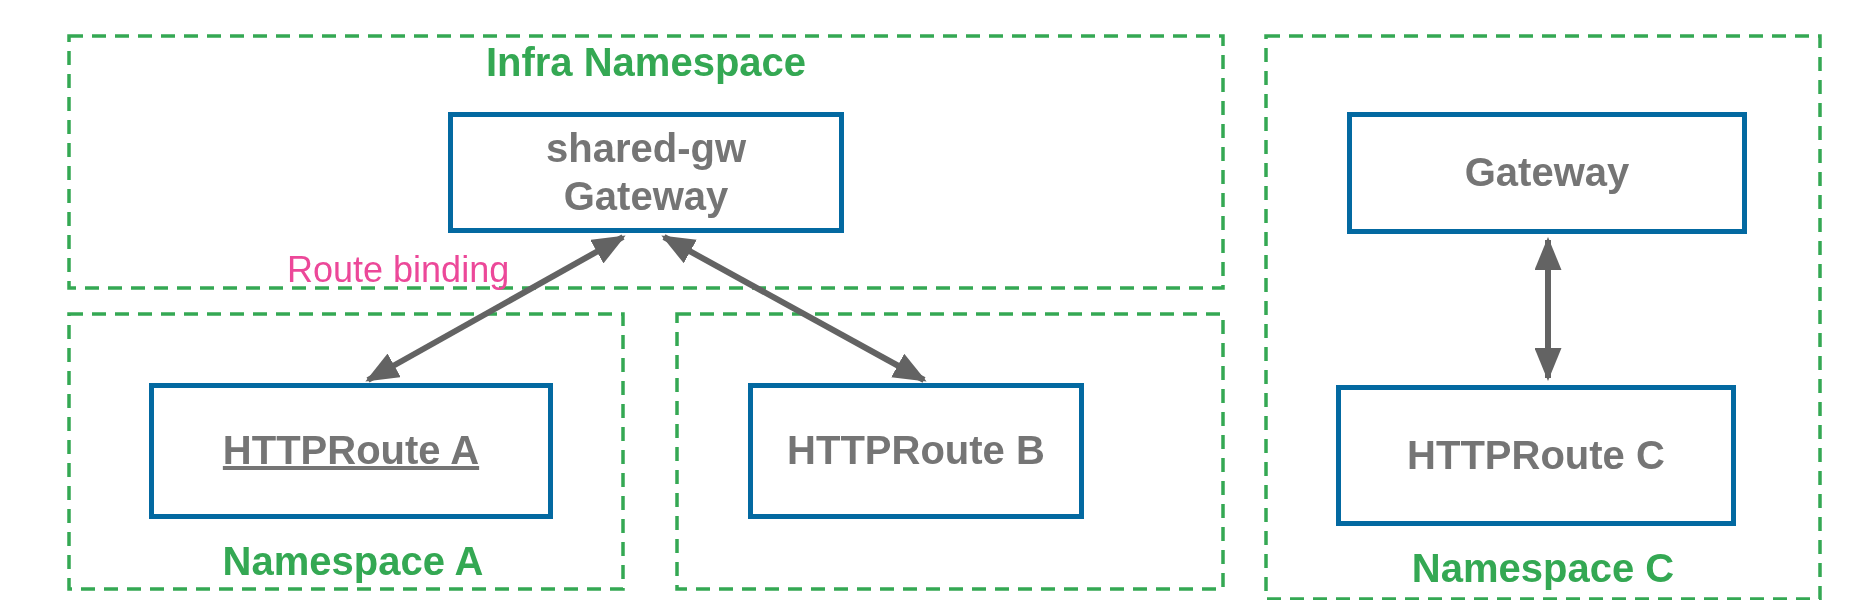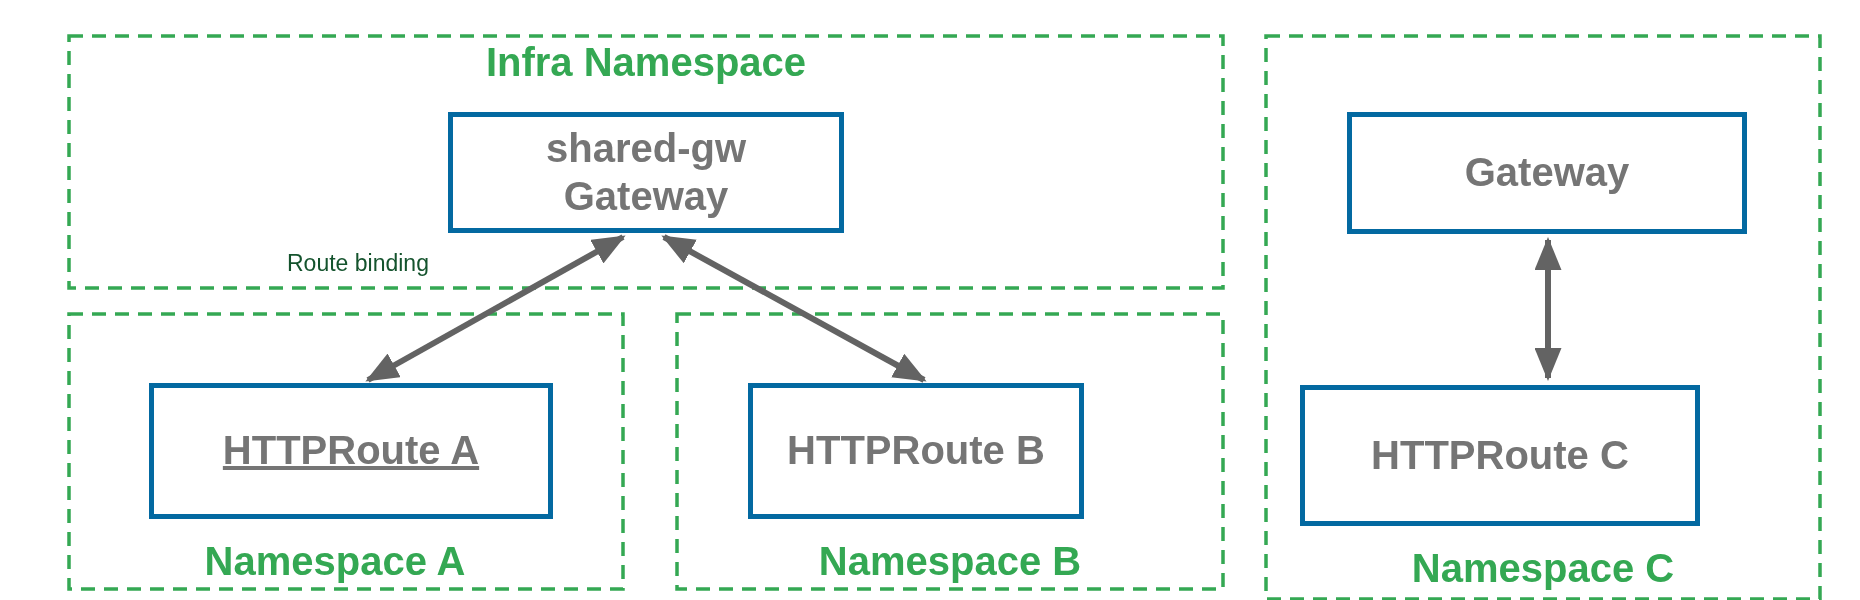--- a/index.html
+++ b/index.html
@@ -29,39 +29,39 @@
     text-align: center;
     color: #757575;
     font-weight: bold;
     font-size: 40px;
     line-height: 1.18;
   }
   #shared-gw-node    { left: 448px;  top: 98px;  width: 396px; height: 121px; }
   #dedicated-gw-node { left: 1347px; top: 98px;  width: 400px; height: 122px; }
   #httproute-a-node  { left: 149px;  top: 369px; width: 404px; height: 136px; text-decoration: underline; }
   #httproute-b-node  { left: 748px;  top: 369px; width: 336px; height: 136px; }
-  #httproute-c-node  { left: 1300px; top: 371px; width: 400px; height: 141px; }
+  #httproute-c-node  { left: 1336px; top: 371px; width: 400px; height: 141px; }
   .ns-label {
     position: absolute;
     text-align: center;
     color: #34A853;
     font-weight: bold;
     font-size: 40px;
     line-height: 1.0;
   }
   #infra-namespace-label { left: 69px;   top: 28px;  width: 1154px; }
-  #namespace-a-label     { left: 58px;   top: 527px; width: 554px; text-align: center; }
+  #namespace-a-label     { left: 76px;   top: 527px; width: 554px; text-align: center; }
   #namespace-b-label     { left: 677px;  top: 527px; width: 546px; }
   #namespace-c-label     { left: 1266px; top: 534px; width: 554px; }
   #route-binding-label {
     position: absolute;
     left: 287px;
     top: 238px;
-    color: #14532d;
-    font-size: 23px;
+    color: #ec4899;
+    font-size: 36px;
     font-weight: normal;
     line-height: 1.0;
     white-space: nowrap;
   }
 </style>
 </head>
 <body>
 
 <div id="canvas">
 
@@ -77,21 +77,20 @@
     <rect x="677" y="300" width="546" height="275" fill="none" stroke-width="3.5" stroke-dasharray="14 9" stroke="#34A853"></rect>
     <rect x="1266" y="22" width="554" height="563" fill="none" stroke-width="3.5" stroke-dasharray="14 9" stroke="#34A853"></rect>
 
     <line x1="623" y1="223" x2="368" y2="366" stroke-width="6" marker-start="url(#arrowhead)" marker-end="url(#arrowhead)" stroke="#636363"></line>
     <line x1="664" y1="223" x2="924" y2="366" stroke-width="6" marker-start="url(#arrowhead)" marker-end="url(#arrowhead)" stroke="#636363"></line>
     <line x1="1548" y1="226" x2="1548" y2="364" stroke-width="6" marker-start="url(#arrowhead)" marker-end="url(#arrowhead)" stroke="#636363"></line>
   </svg>
 
   <div id="infra-namespace-label" class="ns-label">Infra Namespace</div>
   <div id="namespace-a-label" class="ns-label">Namespace A</div>
-  <div id="namespace-b-label" class="ns-label">Namespace B</div>
   <div id="namespace-c-label" class="ns-label">Namespace C</div>
 
   <div id="route-binding-label">Route binding</div>
 
   <div id="shared-gw-node" class="node">
     <span>shared-gw</span>
     <span>Gateway</span>
   </div>
 
   <div id="dedicated-gw-node" class="node">

